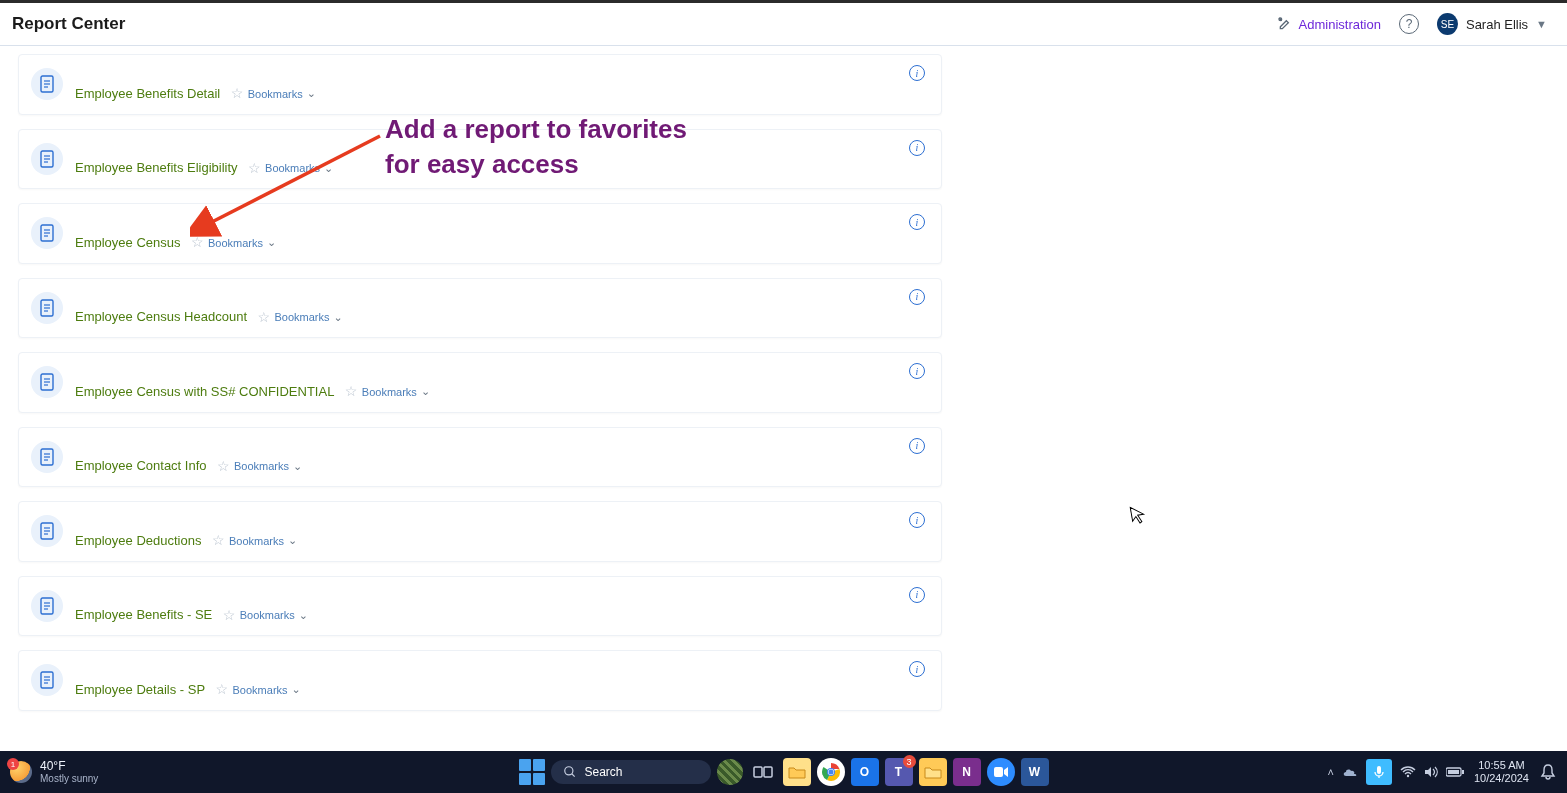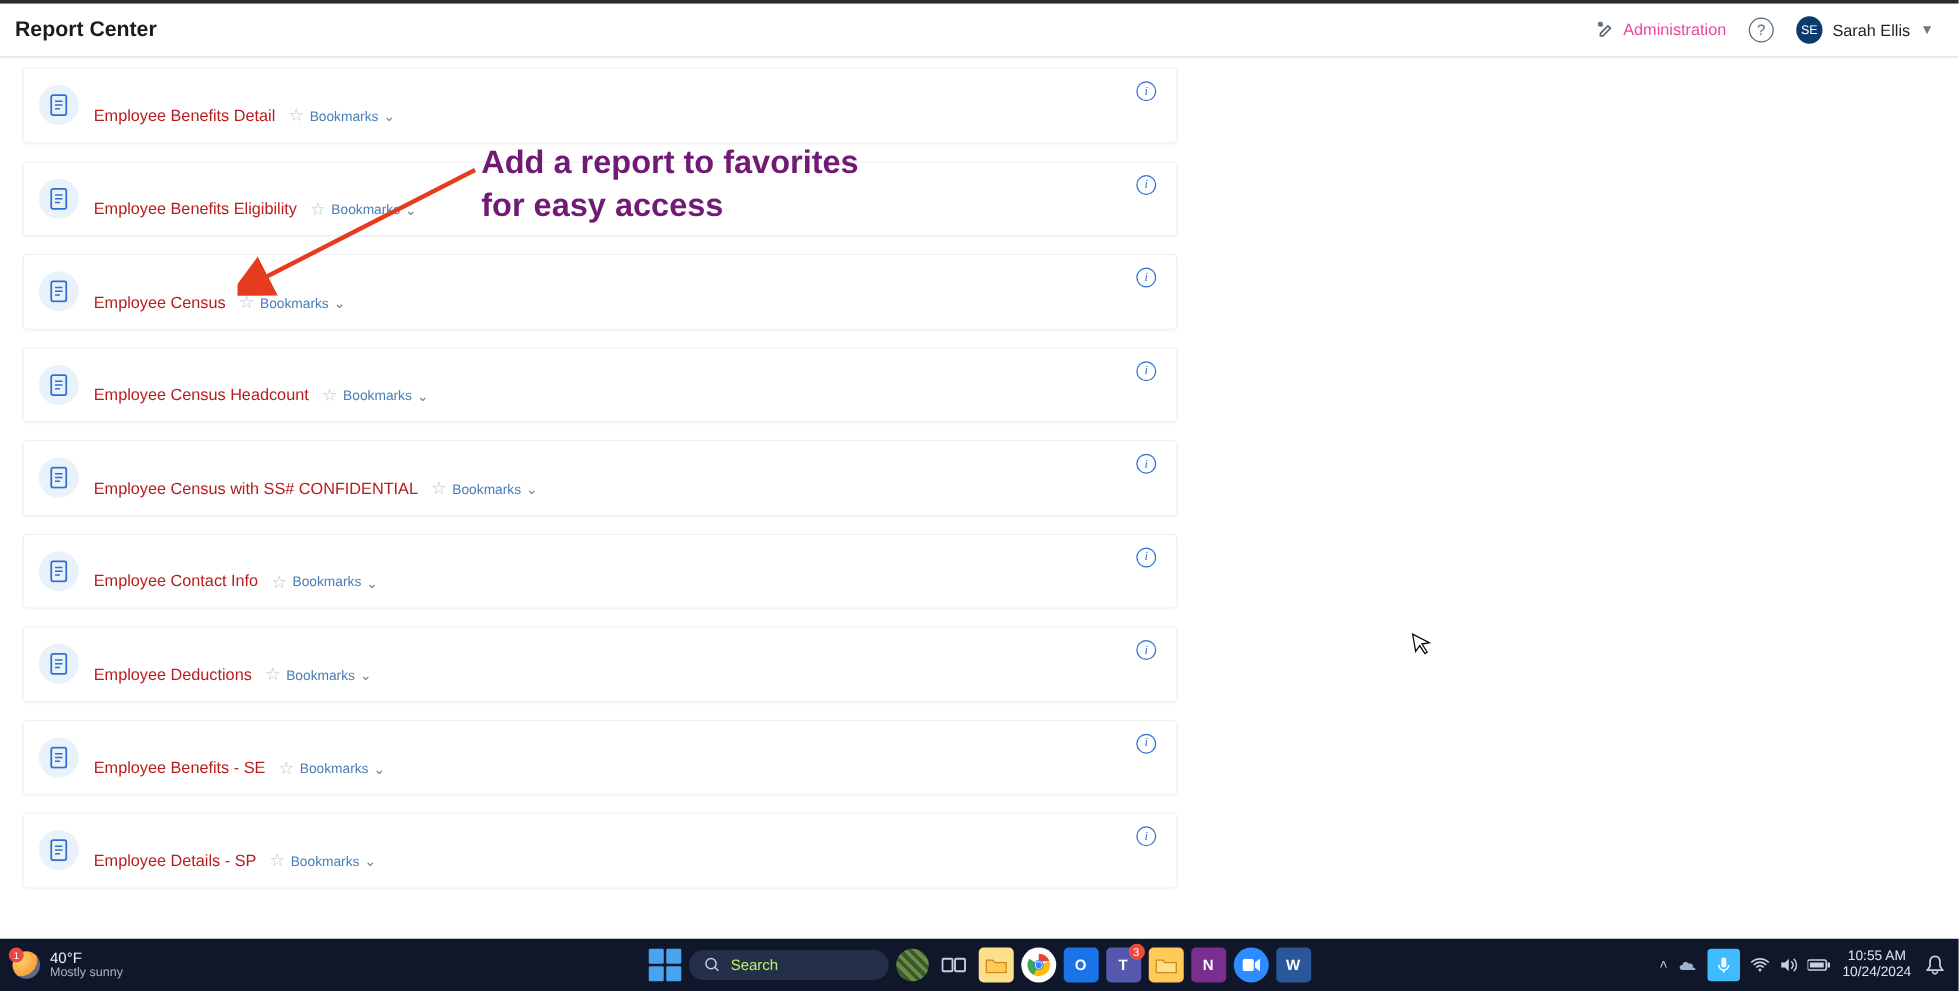--- a/index.html
+++ b/index.html
@@ -25,23 +25,24 @@
     font-weight: 600;
     color: #1b1b1b;
   }
   .header-right {
     display: flex;
     align-items: center;
     gap: 18px;
   }
   .admin-link {
     display: flex;
+    align-items: center;
     gap: 6px;
     font-size: 13px;
-    color: #ec4899;
+    color: #6d28d9;
     cursor: pointer;
   }
   .help-circle {
     width: 20px; height: 20px;
     border: 1.5px solid #5a6876;
     border-radius: 50%;
     display: flex; align-items: center; justify-content: center;
     font-size: 12px; color: #5a6876;
     cursor: pointer;
   }
@@ -79,21 +80,21 @@
     width: 32px; height: 32px;
     border-radius: 50%;
     background: #e9f1fb;
     display: flex; align-items: center; justify-content: center;
     margin-right: 12px;
     flex-shrink: 0;
   }
   .report-body { flex: 1; }
   .report-title {
     font-size: 13px;
-    color: #b91c1c;
+    color: #4d7c0f;
     cursor: pointer;
     display: inline-block;
   }
   .star {
     display: inline-block;
     margin-left: 6px;
     color: #b9c3cf;
     cursor: pointer;
     font-size: 14px;
     vertical-align: middle;
@@ -194,21 +195,21 @@
   .tb-start div { background: #4aa3ef; border-radius: 1px; }
   .tb-search {
     display: flex; align-items: center; gap: 8px;
     background: #242f49;
     border-radius: 16px;
     padding: 5px 12px;
     width: 160px;
     cursor: text;
   }
   .tb-search svg { flex-shrink: 0; }
-  .tb-search span { color: #bef264; font-size: 12px; }
+  .tb-search span { color: #ffffff; font-size: 12px; }
   .tb-camo {
     width: 26px; height: 26px; border-radius: 50%;
     background: repeating-linear-gradient(45deg,#3a5a2a,#3a5a2a 3px,#6a8a4a 3px,#6a8a4a 6px);
     cursor: pointer;
   }
   .tb-app {
     width: 28px; height: 28px;
     border-radius: 4px;
     display: flex; align-items: center; justify-content: center;
     cursor: pointer;

